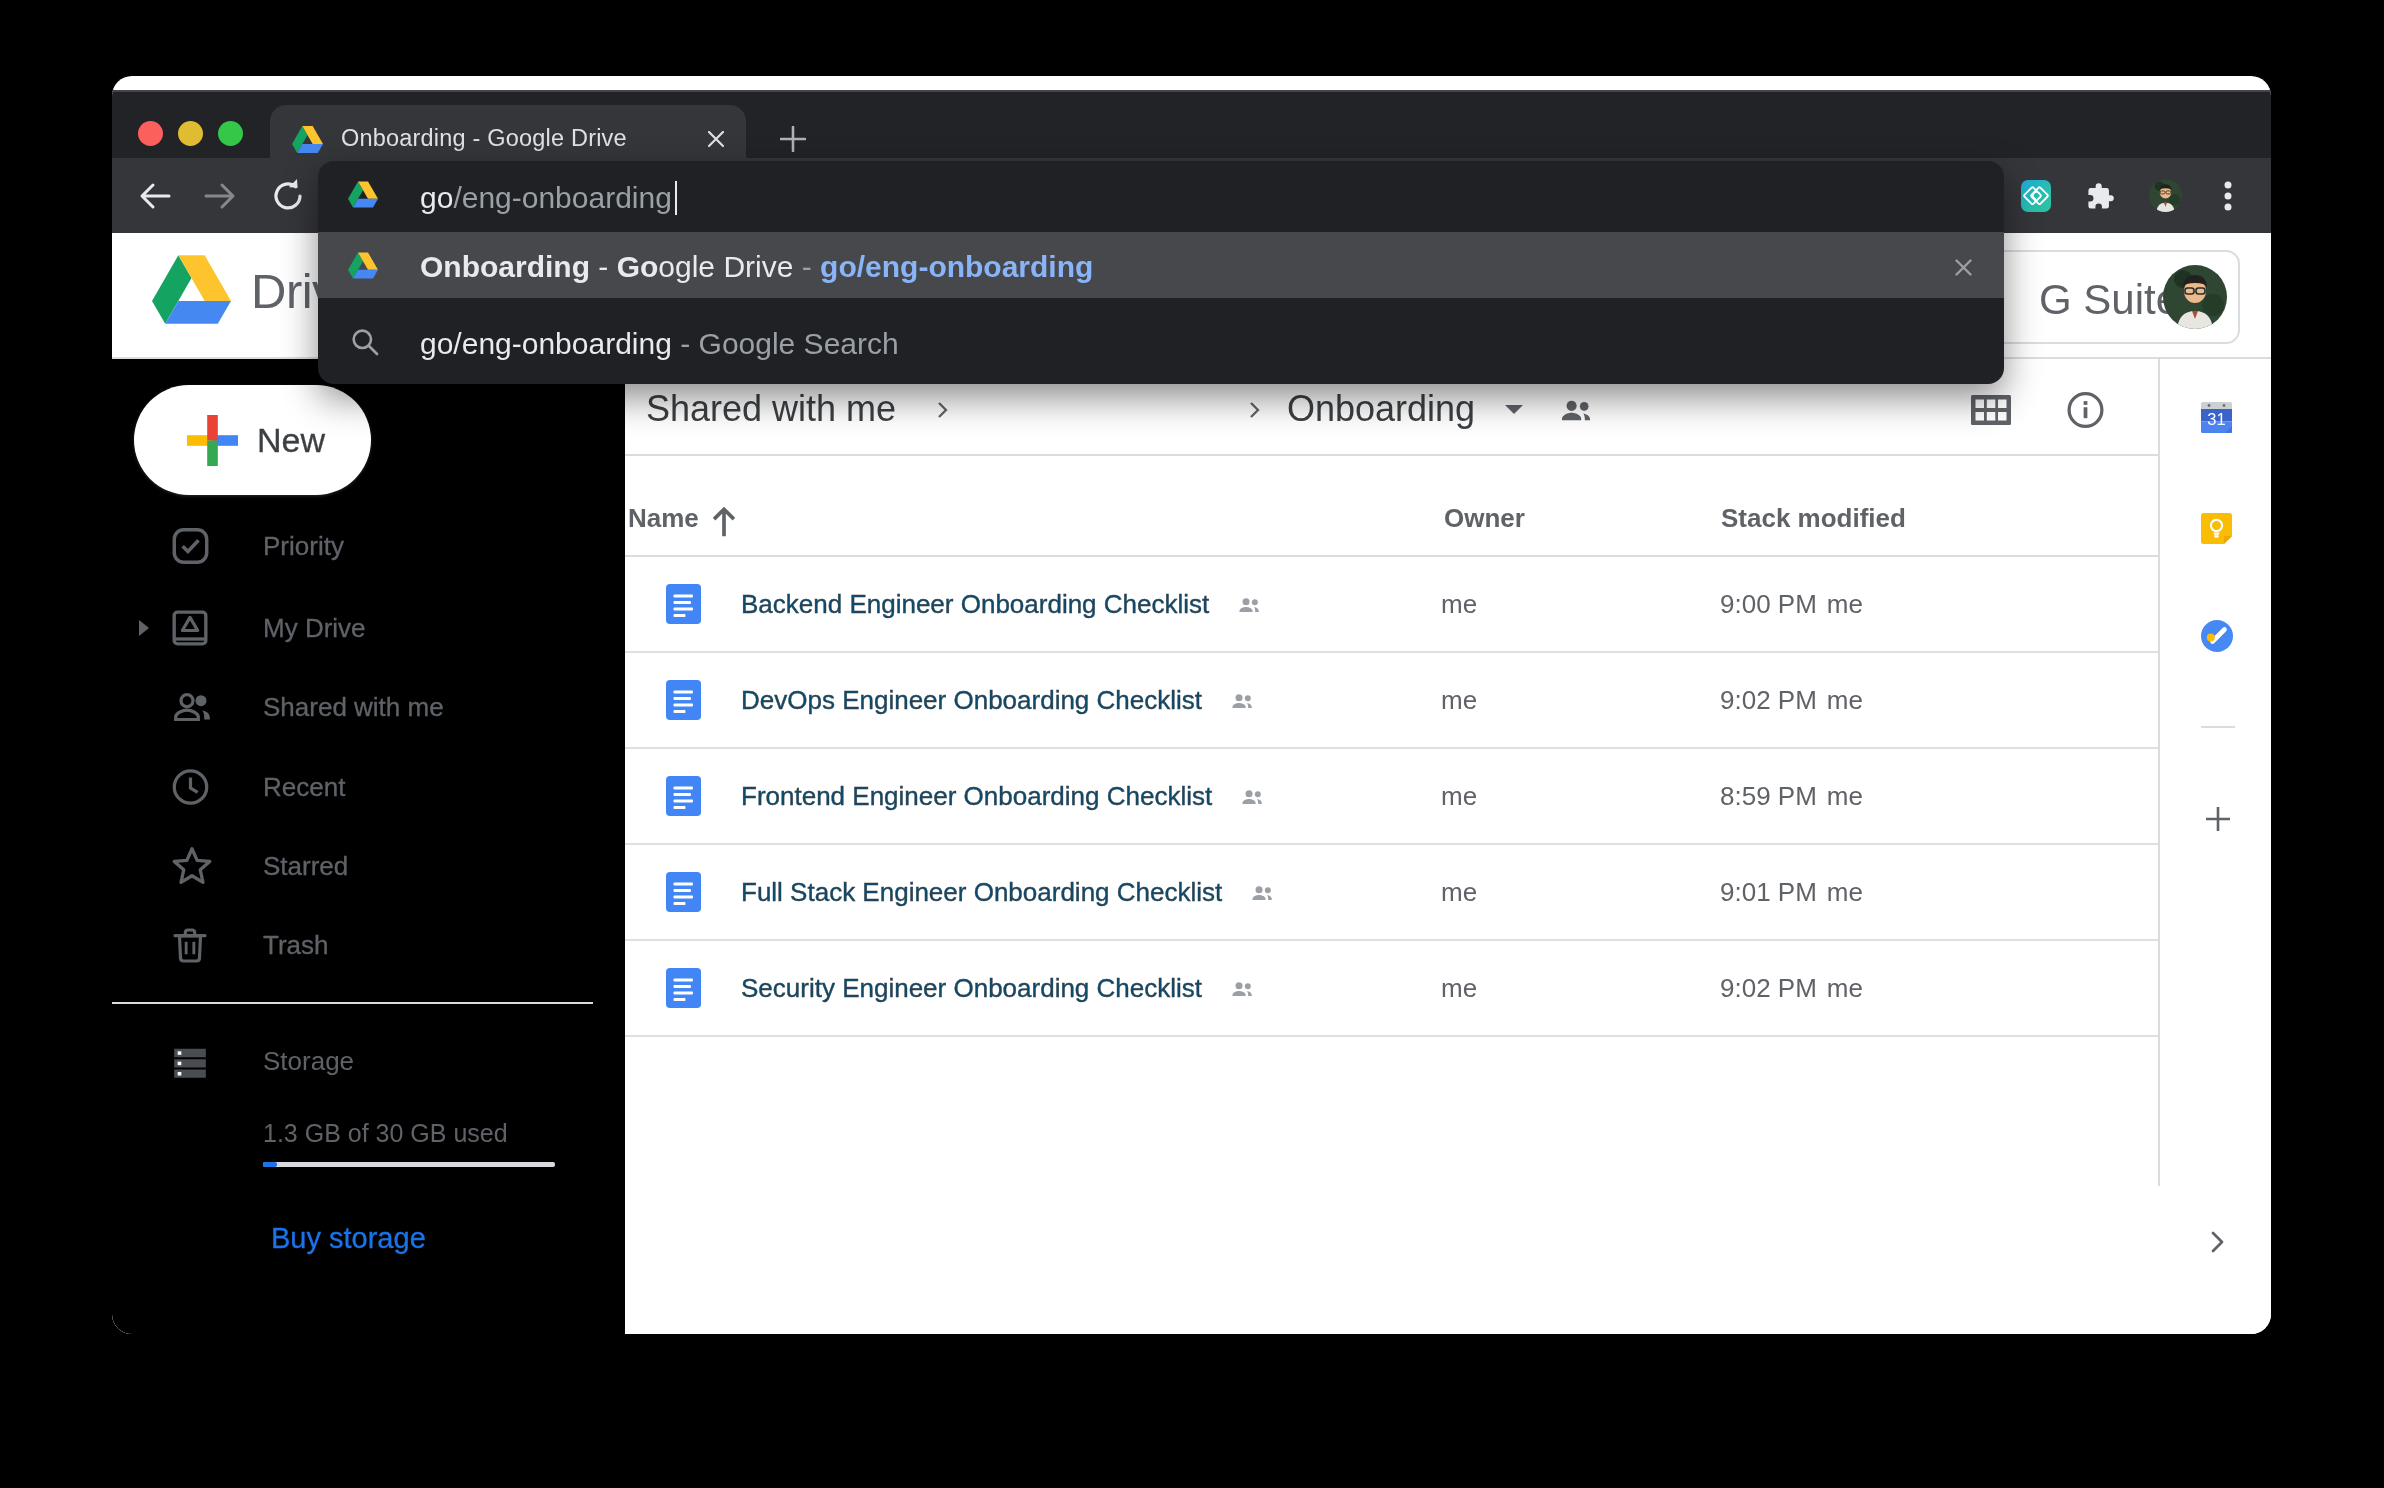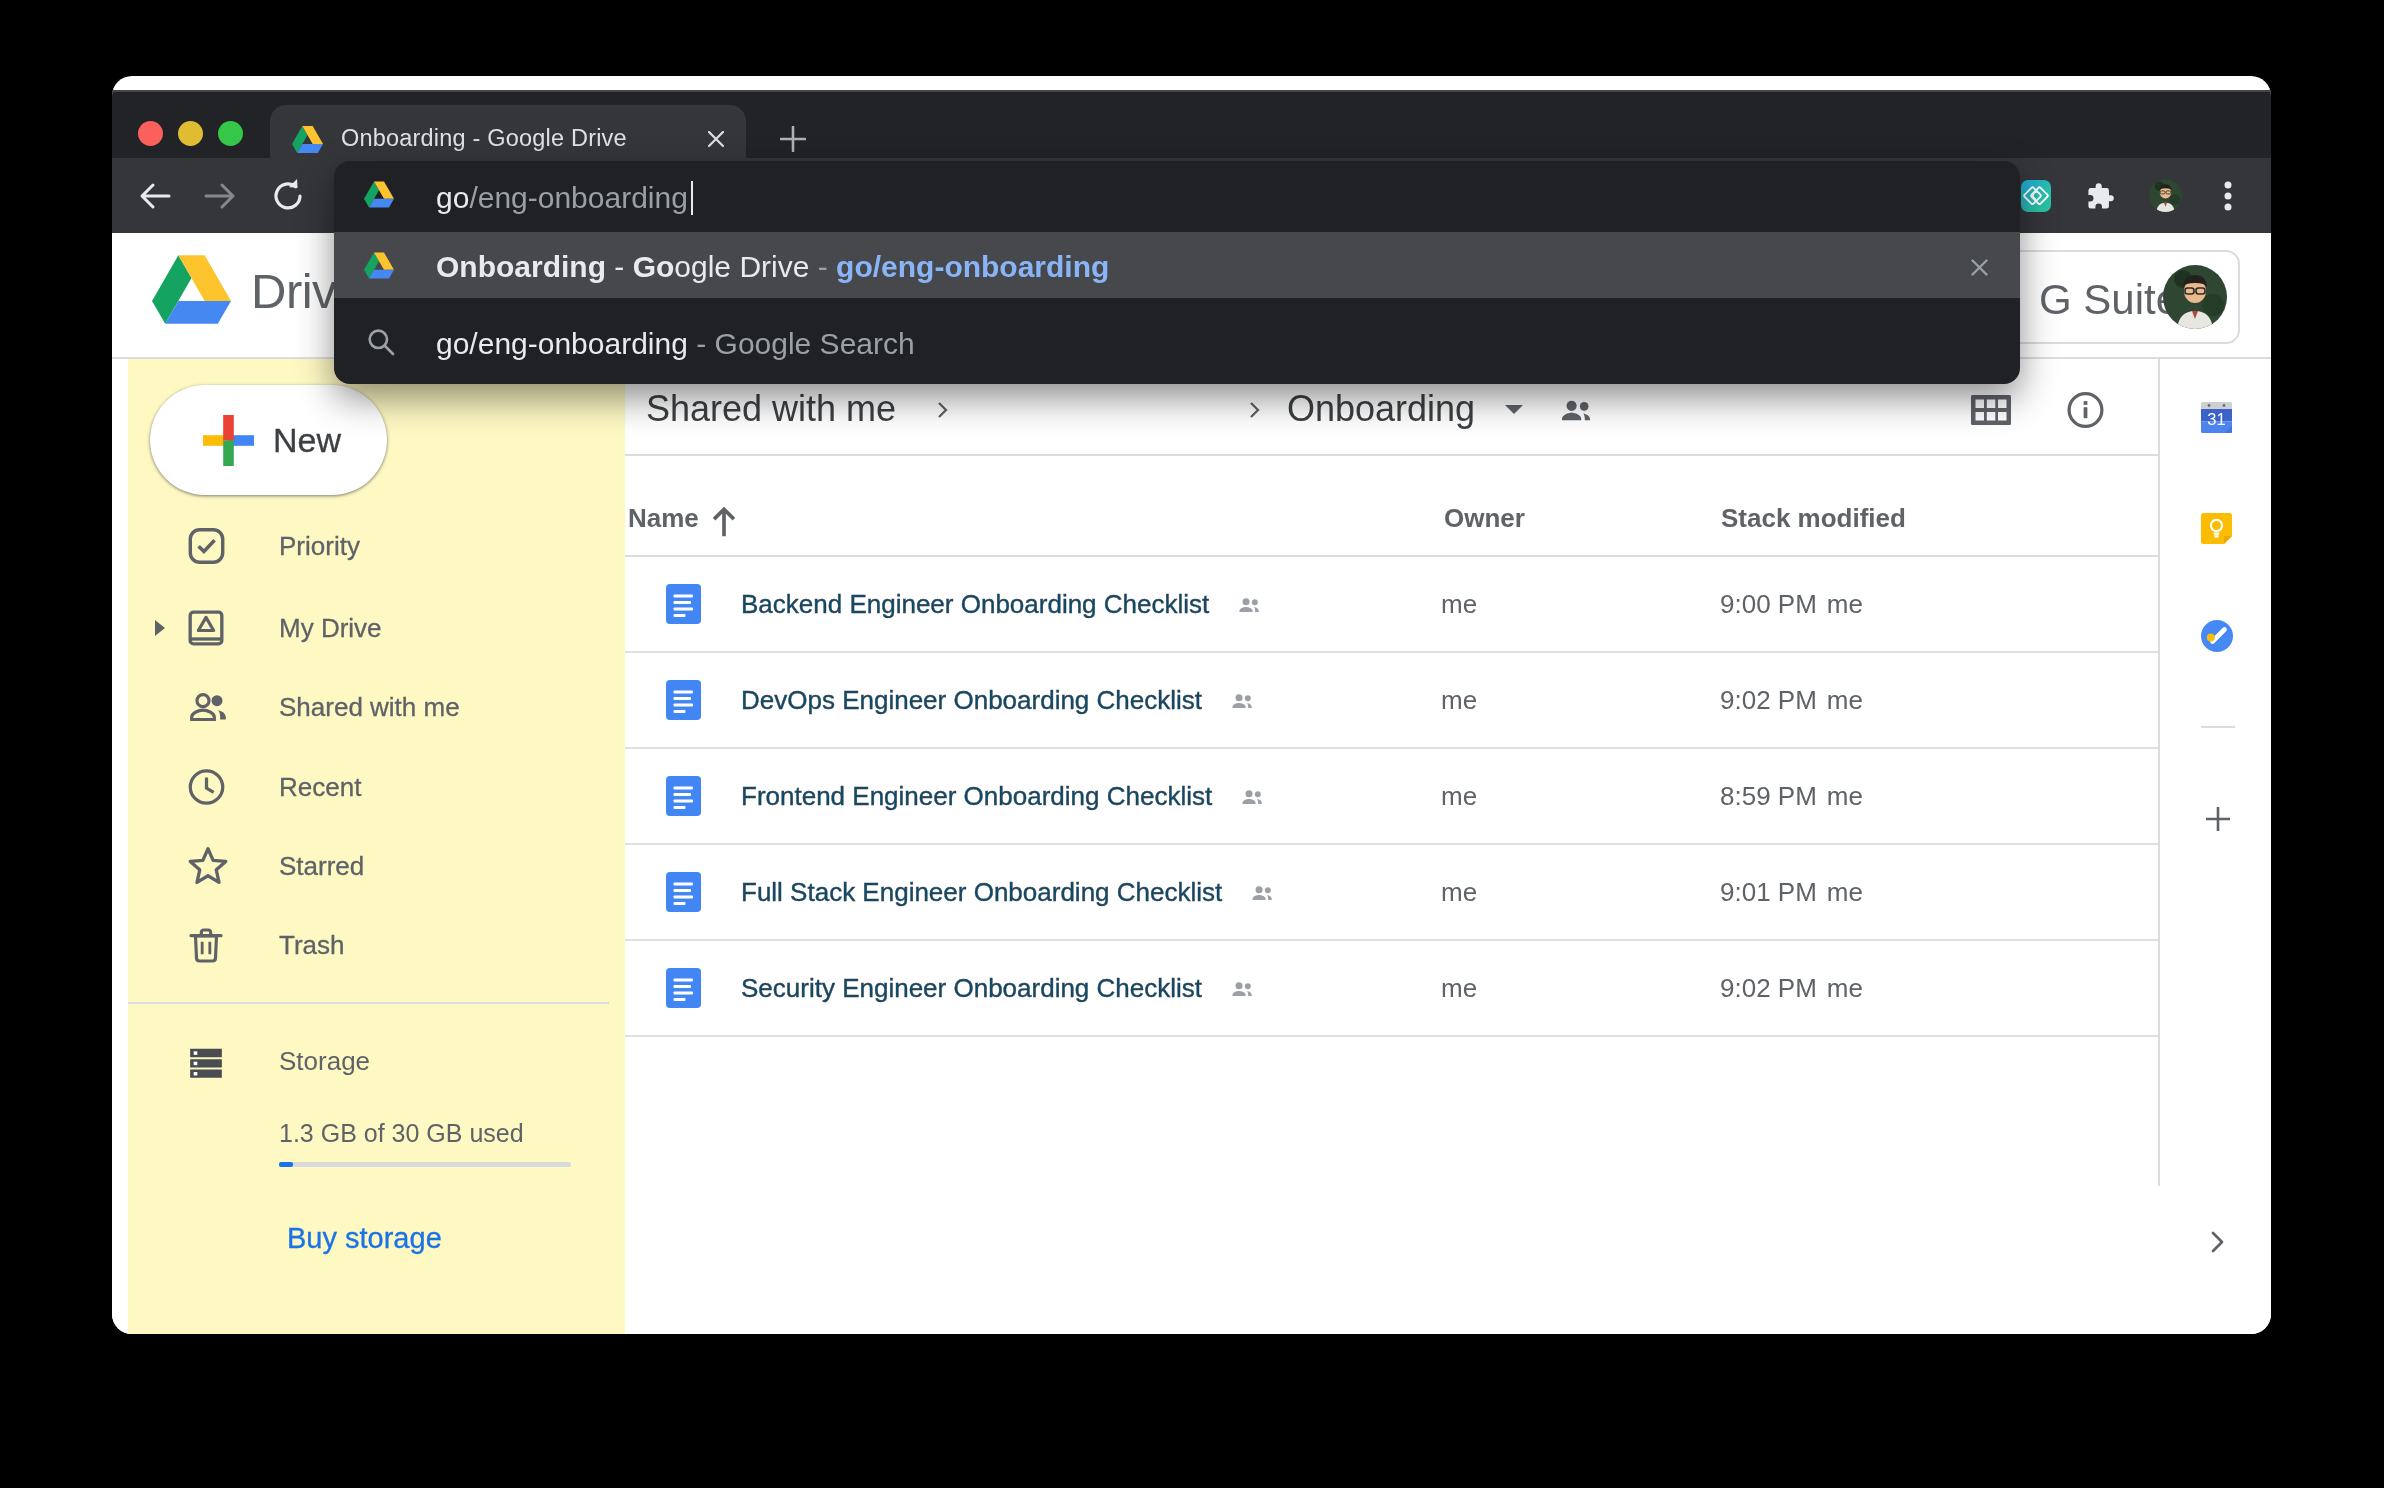--- a/index.html
+++ b/index.html
@@ -18,21 +18,21 @@
   #tabtitle { position:absolute; left:71px; top:0; height:67px; line-height:67px;
     font-size:23.5px; color:#dfe1e5; letter-spacing:0.2px; }
   #toolbar { position:absolute; left:0; top:82px; width:100%; height:75px; background:#35363a; }
   
   #app { position:absolute; left:0; top:157px; width:100%; height:1101px; background:#fff; }
   #appbar { position:absolute; left:0; top:0; width:100%; height:126px; border-bottom:2px solid #dadce0; }
   #drivename { position:absolute; left:139px; top:30px; font-size:49px; color:#5f6368; letter-spacing:-0.5px; }
   #gsuite { position:absolute; left:1838px; top:17px; width:290px; height:94px;
     border:2px solid #dadce0; border-radius:14px; background:#fff; }
   #gsuitetext { position:absolute; left:52px; top:24px; font-size:42px; color:#5f6368;padding-left:35px; }
-  #navcol { position:absolute; left:16px; top:126px; width:513px; height:975px; background:#fef9c3; }
+  #navcol { position:absolute; left:0; top:126px; width:513px; height:975px; background:#000000; }
   #maincol { position:absolute; left:513px; top:126px; width:1533px; height:975px; background:#fff; }
   #railcol { position:absolute; left:2046px; top:126px; width:113px; height:827px; background:#fff;
     border-left:2px solid #dadce0; }
   
   #newbtn { position:absolute; left:22px; top:26px; width:237px; height:110px; border-radius:55px;
     background:#fff; box-shadow:0 1px 3px 1px rgba(66,64,61,.30), 0 1px 2px 0 rgba(60,64,67,.30); }
   #newbtn span { position:absolute; left:123px; top:0; height:110px; line-height:110px;
     font-size:34px; color:#3c4043; font-weight:500; -webkit-text-stroke:0.3px #3c4043; }
   .navitem { position:absolute; left:0; width:513px; height:80px; }
   .navitem .txt { position:absolute; left:151px; top:50%; transform:translateY(-50%);
@@ -53,21 +53,21 @@
   #thead { position:absolute; left:0; top:97px; width:1533px; height:101px; border-bottom:2px solid #dadce0; }
   .hlabel { position:absolute; top:calc(50% + 12px); transform:translateY(-50%); font-size:26px; font-weight:700; color:#5f6368; }
   .frow { position:absolute; left:0; width:1533px; height:96px; border-bottom:2px solid #dddfe2; }
   .frow svg.doc { position:absolute; left:41px; top:50%; transform:translateY(-50%); }
   .fname { position:absolute; left:116px; top:50%; transform:translateY(-50%);
     font-size:26px; font-weight:500; color:#0c4a6e; white-space:nowrap; -webkit-text-stroke:0.4px #3c4043; }
   .fname svg { vertical-align:-4px; margin-left:26px; }
   .owner { position:absolute; left:816px; top:50%; transform:translateY(-50%); font-size:26px; color:#5f6368; }
   .mtime { position:absolute; left:1095px; top:50%; transform:translateY(-50%); font-size:26px; color:#5f6368; }
   
-  #dropdown { position:absolute; left:222px; top:85px; width:1686px; height:223px;
+  #dropdown { position:absolute; left:206px; top:85px; width:1686px; height:223px;
     background:#1f2124; border-radius:16px; box-shadow:0 14px 36px rgba(0,0,0,.45); z-index:50; }
   #ddrow2 { position:absolute; left:0; top:71px; width:100%; height:66px; background:#46484c; }
   .ddtext { font-size:30px; color:#e8eaed; white-space:nowrap; }
   .gray { color:#9aa0a6; }
   .blue { color:#8ab4f8; }
 </style>
 </head>
 <body>
 <div id="win">
 

